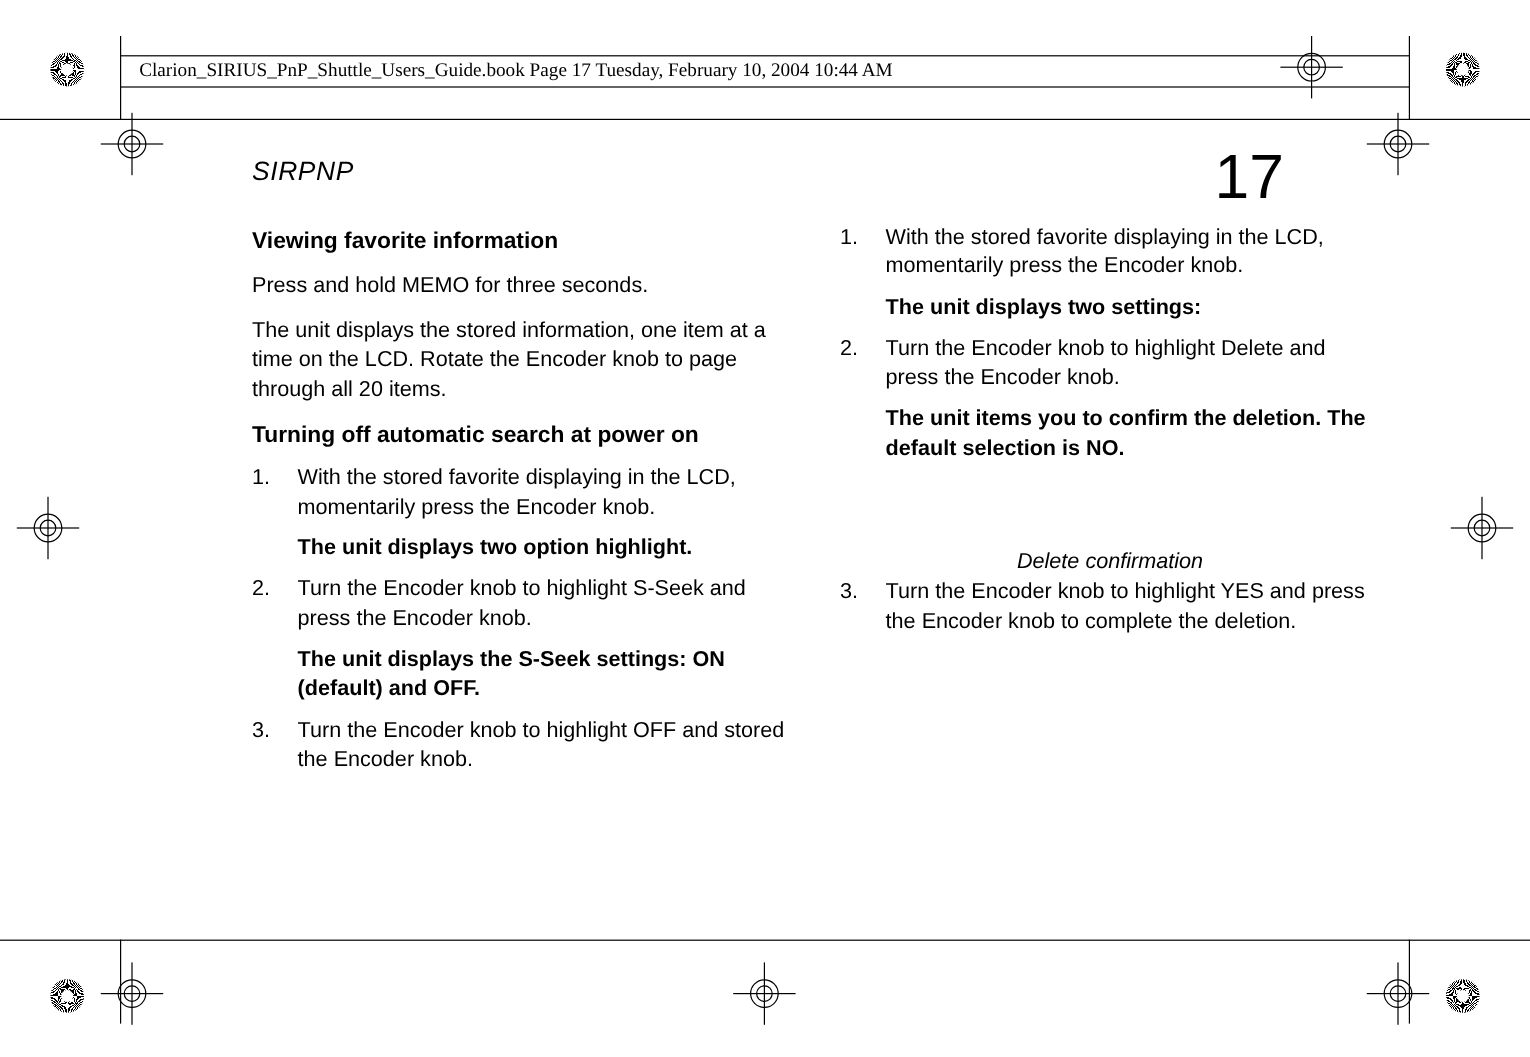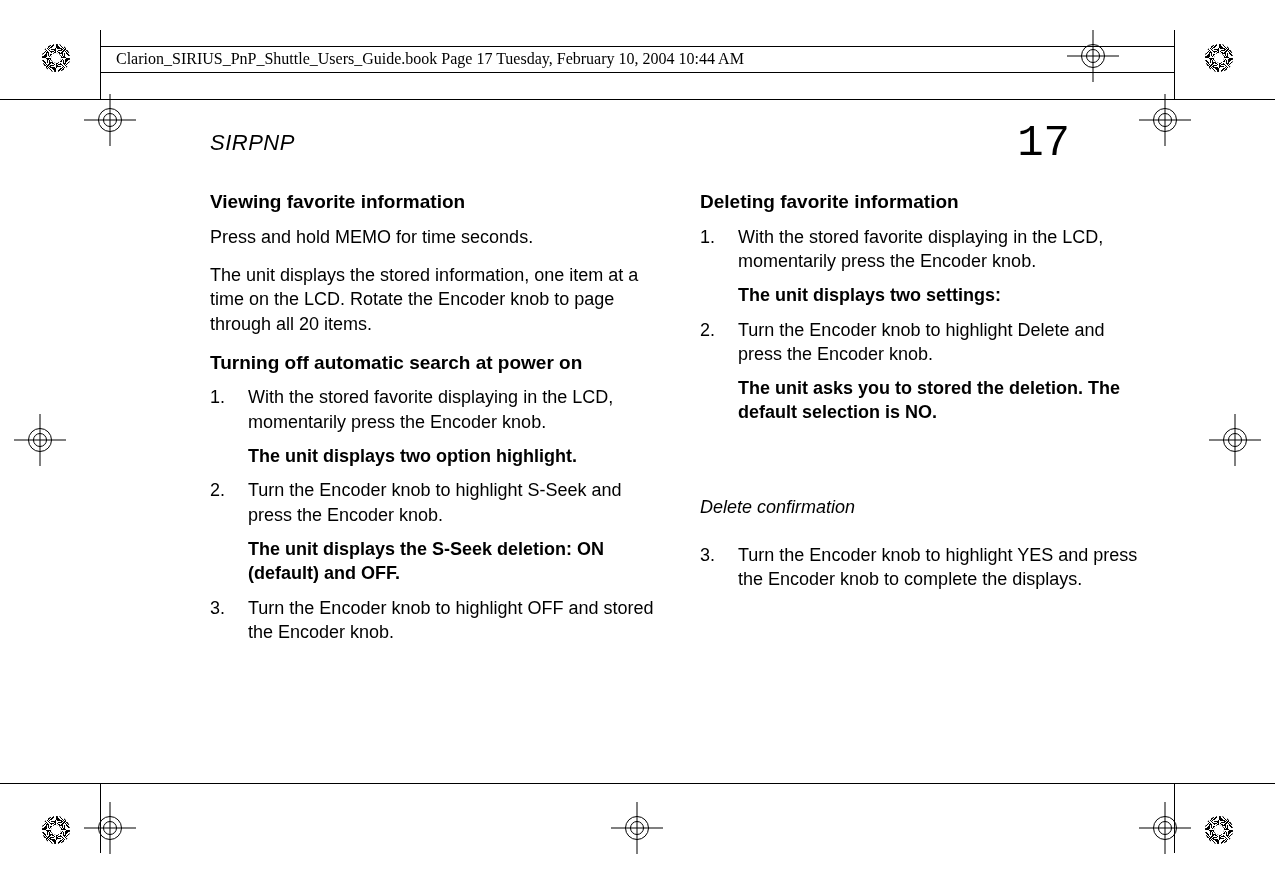--- a/index.html
+++ b/index.html
@@ -20,32 +20,32 @@
     repeating-conic-gradient(#000 0deg 3deg, #fff 3deg 6deg); }
   .radial::after{content:"";position:absolute;inset:9px;background:#fff;border-radius:50%;}
 
   
   .doc-header-rule { position:absolute; left:100px; right:100px; height:1px; background:#000; }
   .doc-header-text { position:absolute; font-family: "Times New Roman", Times, serif; font-size:16px; }
 
   
   .content { position:absolute; left:210px; top:130px; width:940px; }
   .running-head { text-align:left; font-style:italic; font-family: Arial, sans-serif; font-size:22px; letter-spacing:0.5px; position:absolute; left:0; right:200px; top:0; }
-  .page-number { position:absolute; right:80px; top:-12px; font-size:44px; font-family: Liberation Mono, monospace; }
+  .page-number { position:absolute; right:80px; top:-12px; font-size:52px; font-family: Liberation Sans, sans-serif; }
 
   .cols { position:absolute; top:55px; left:0; right:0; display:flex; gap:40px; }
   .col { flex:1; font-size:18px; line-height:1.35; }
   .h { font-weight:bold; font-size:19px; margin-top:4px; margin-bottom:10px; }
   .p { margin-bottom:14px; }
   .ol { list-style:none; padding:0; margin:0 0 14px 0; }
   .ol li { display:flex; margin-bottom:10px; }
   .ol li .num { width:38px; flex:none; }
   .ol li .txt { flex:1; }
   .ol li .sub { margin-top:10px;font-weight:bold; }
-  .caption { font-style:italic; text-align:left; margin:70px 0 24px 0; font-size:18px; }
+  .caption { font-style:italic; text-align:center; margin:70px 0 1px 0; font-size:18px; }
 </style>
 </head>
 <body>
 
 <div class="page">
 
   <div class="crop-line-h" style="top:99px; left:0; right:0;"></div>
   <div class="crop-line-h" style="top:783px; left:0; right:0;"></div>
 
   <div class="doc-header-rule" style="top:46px;"></div>
@@ -98,67 +98,66 @@
   <div class="crop-line-v" style="right:100px; top:783px; height:70px;"></div>
 
   <div class="content">
     <div class="running-head">SIRPNP</div>
     <div class="page-number">17</div>
 
     <div class="cols">
 
       <div class="col">
         <div class="h">Viewing favorite information</div>
-        <div class="p">Press and hold MEMO for time seconds.</div>
+        <div class="p">Press and hold MEMO for three seconds.</div>
         <div class="p">The unit displays the stored information, one item at a time on the LCD. Rotate the Encoder knob to page through all 20 items.</div>
         <div class="h">Turning off automatic search at power on</div>
         <ol class="ol">
           <li>
             <span class="num">1.</span>
             <span class="txt">
               <span>With the stored favorite displaying in the LCD, momentarily press the Encoder knob.</span>
               <div class="sub">The unit displays two option highlight.</div>
             </span>
           </li>
           <li>
             <span class="num">2.</span>
             <span class="txt">
               <span>Turn the Encoder knob to highlight S-Seek and press the Encoder knob.</span>
-              <div class="sub">The unit displays the S-Seek deletion: ON (default) and OFF.</div>
+              <div class="sub">The unit displays the S-Seek settings: ON (default) and OFF.</div>
             </span>
           </li>
           <li>
             <span class="num">3.</span>
             <span class="txt">Turn the Encoder knob to highlight OFF and stored the Encoder knob.</span>
           </li>
         </ol>
       </div>
 
       <div class="col">
-        <div class="h">Deleting favorite information</div>
         <ol class="ol">
           <li>
             <span class="num">1.</span>
             <span class="txt">
               <span>With the stored favorite displaying in the LCD, momentarily press the Encoder knob.</span>
               <div class="sub">The unit displays two settings:</div>
             </span>
           </li>
           <li>
             <span class="num">2.</span>
             <span class="txt">
               <span>Turn the Encoder knob to highlight Delete and press the Encoder knob.</span>
-              <div class="sub">The unit asks you to stored the deletion. The default selection is NO.</div>
+              <div class="sub">The unit items you to confirm the deletion. The default selection is NO.</div>
             </span>
           </li>
         </ol>
         <div class="caption">Delete confirmation</div>
         <ol class="ol">
           <li>
             <span class="num">3.</span>
-            <span class="txt">Turn the Encoder knob to highlight YES and press the Encoder knob to complete the displays.</span>
+            <span class="txt">Turn the Encoder knob to highlight YES and press the Encoder knob to complete the deletion.</span>
           </li>
         </ol>
       </div>
     </div>
   </div>
 
 </div>
 
 </body></html>

